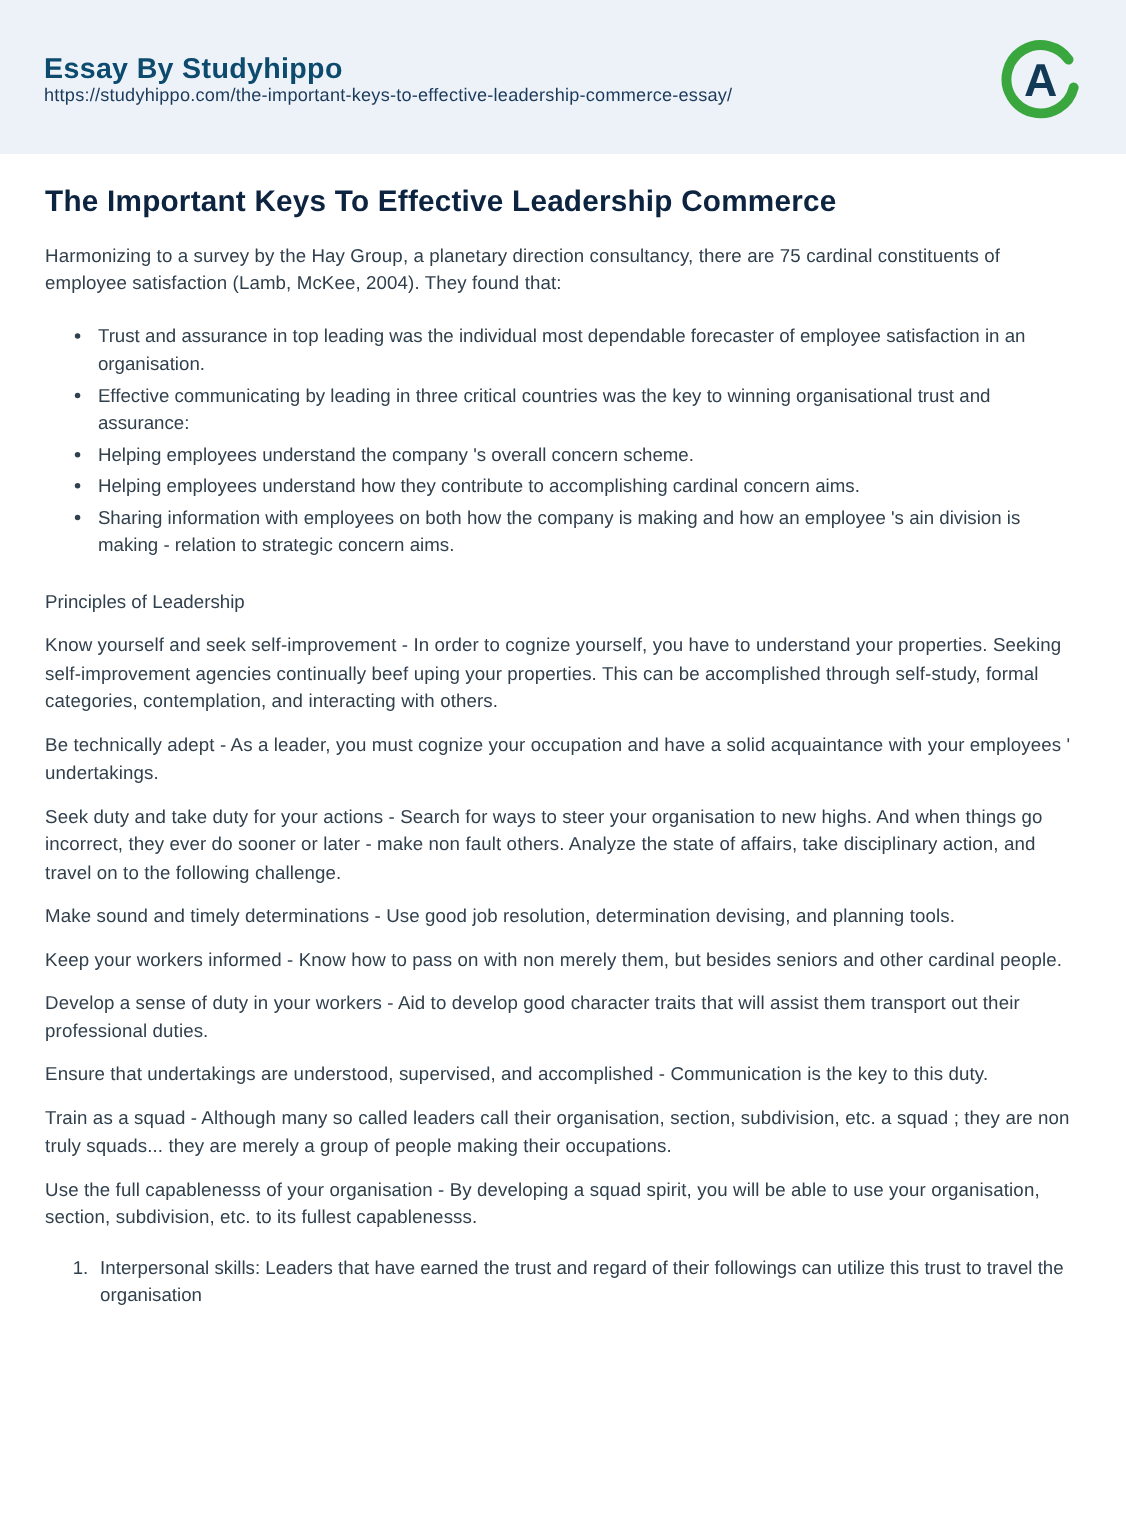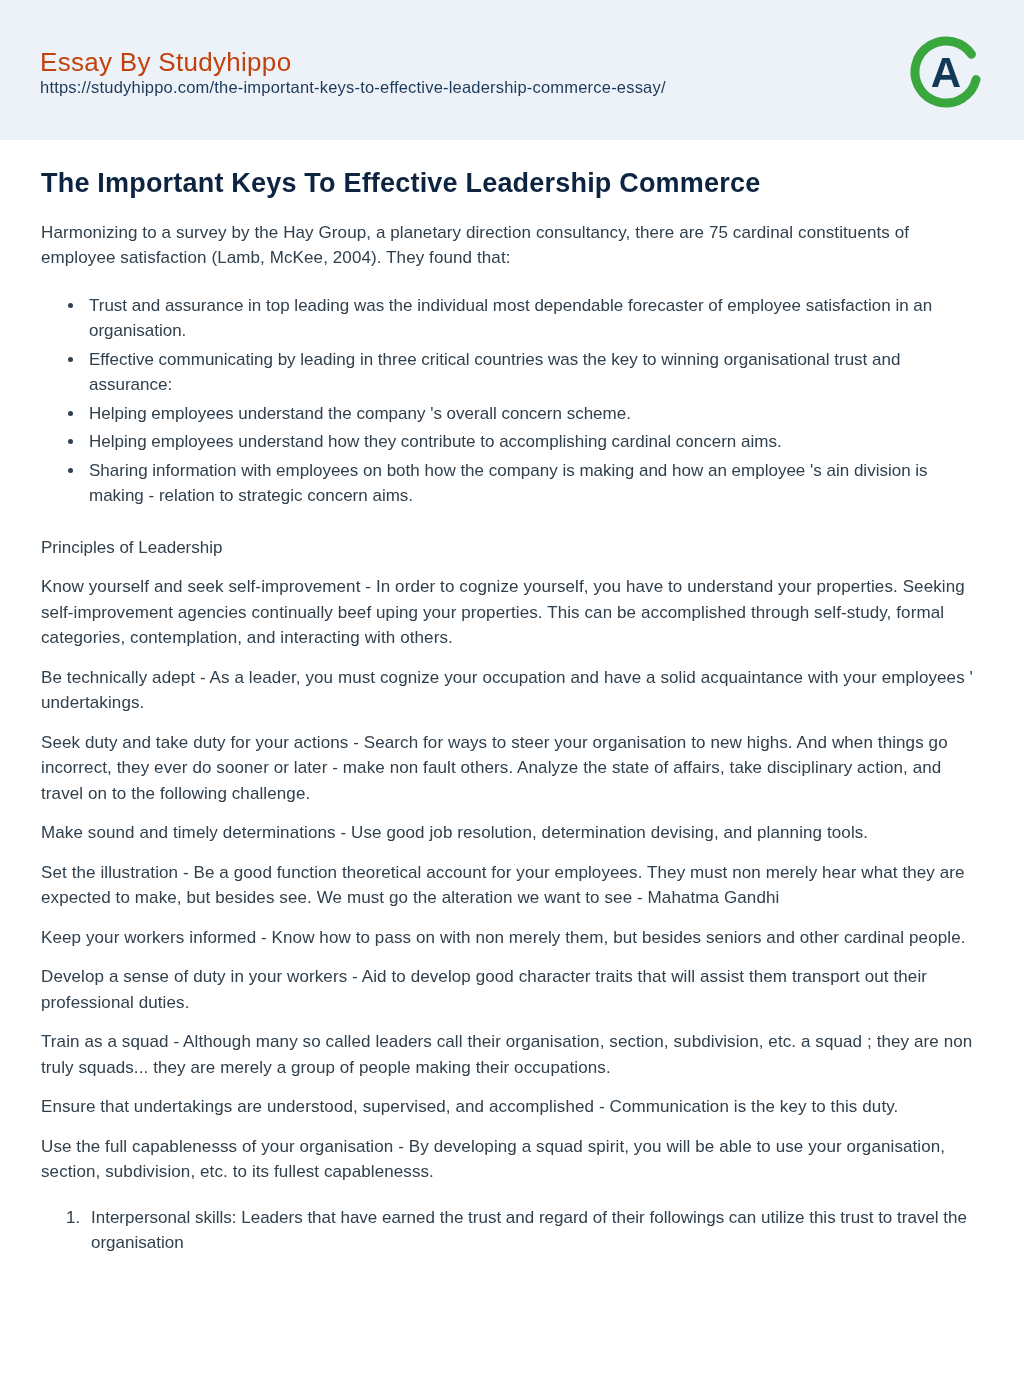--- a/index.html
+++ b/index.html
@@ -11,23 +11,23 @@
   }
   .header {
     background: #edf2f9;
     padding: 34px 40px 30px 40px;
     display: flex;
     justify-content: space-between;
     align-items: center;
   }
   .header-text { flex: 1; min-width: 0; }
   .site-title {
-    color: #c2410c;
+    color: #0c4a6e;
     font-size: 26px;
-    font-weight: 400;
+    font-weight: 700;
     letter-spacing: 0.3px;
   }
   .page-url {
     color: #1b3a5a;
     font-size: 16.5px;
     font-weight: 500;
     text-decoration: none;
     letter-spacing: 0.2px;
     cursor: pointer;
     margin-top: 24px;
@@ -115,24 +115,23 @@
     <li>Helping employees understand how they contribute to accomplishing cardinal concern aims.</li>
     <li>Sharing information with employees on both how the company is making and how an employee 's ain division is making - relation to strategic concern aims.</li>
   </ul>
 
   <p class="section-heading">Principles of Leadership</p>
 
   <p class="para">Know yourself and seek self-improvement - In order to cognize yourself, you have to understand your properties. Seeking self-improvement agencies continually beef uping your properties. This can be accomplished through self-study, formal categories, contemplation, and interacting with others.</p>
   <p class="para">Be technically adept - As a leader, you must cognize your occupation and have a solid acquaintance with your employees ' undertakings.</p>
   <p class="para">Seek duty and take duty for your actions - Search for ways to steer your organisation to new highs. And when things go incorrect, they ever do sooner or later - make non fault others. Analyze the state of affairs, take disciplinary action, and travel on to the following challenge.</p>
   <p class="para">Make sound and timely determinations - Use good job resolution, determination devising, and planning tools.</p>
-  <p class="para">Set the illustration - Be a good function theoretical account for your employees. They must non merely hear what they are expected to make, but besides see. We must go the alteration we want to see - Mahatma Gandhi</p>
   <p class="para">Keep your workers informed - Know how to pass on with non merely them, but besides seniors and other cardinal people.</p>
   <p class="para">Develop a sense of duty in your workers - Aid to develop good character traits that will assist them transport out their professional duties.</p>
+  <p class="para">Ensure that undertakings are understood, supervised, and accomplished - Communication is the key to this duty.</p>
   <p class="para">Train as a squad - Although many so called leaders call their organisation, section, subdivision, etc. a squad ; they are non truly squads... they are merely a group of people making their occupations.</p>
-  <p class="para">Ensure that undertakings are understood, supervised, and accomplished - Communication is the key to this duty.</p>
   <p class="para">Use the full capablenesss of your organisation - By developing a squad spirit, you will be able to use your organisation, section, subdivision, etc. to its fullest capablenesss.</p>
 
 
   <ol class="features">
     <li>Interpersonal skills: Leaders that have earned the trust and regard of their followings can utilize this trust to travel the organisation</li>
   </ol>
 </main>
 
 </body></html>

